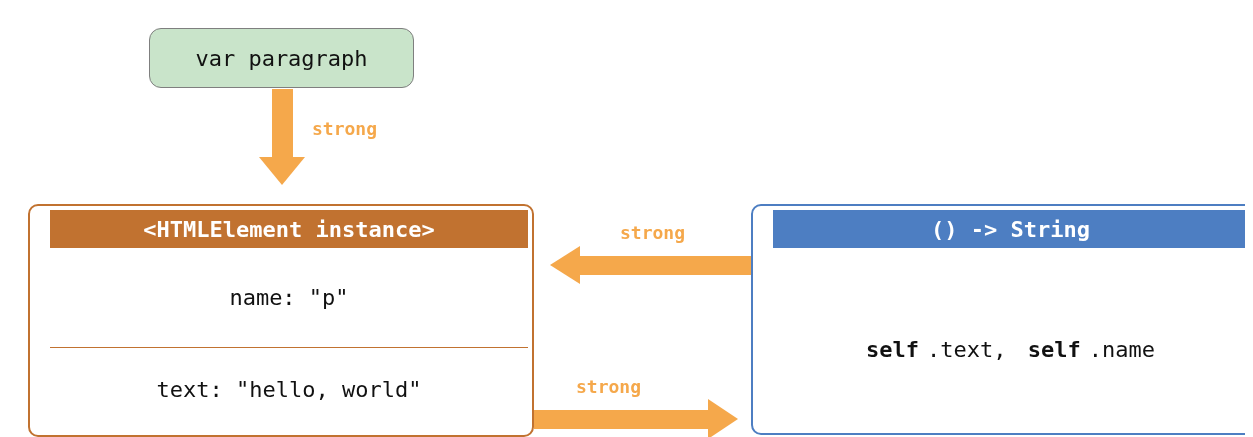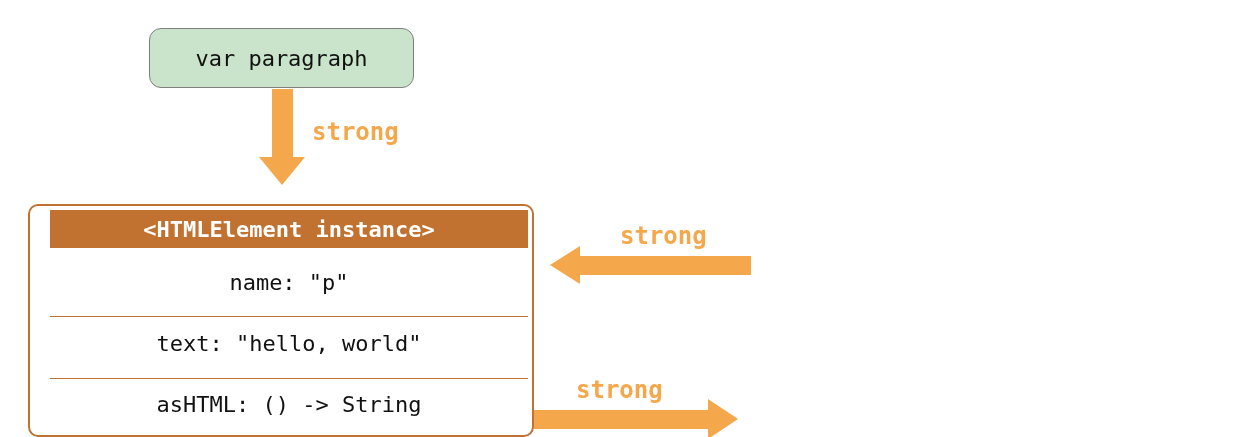--- a/index.html
+++ b/index.html
@@ -106,21 +106,21 @@
   .shaft.right { left: 518px; top: 394px; width: 176px; height: 19px; }
   .head.right {
     left: 692px; top: 383px;
     border-top: 20.5px solid transparent;
     border-bottom: 20.5px solid transparent;
     border-left: 30px solid var(--arrow-orange);
   }
 
   .strong-label {
     position: absolute;
-    font-size: 24px;
+    font-size: 18px;
     font-weight: bold;
     color: var(--arrow-orange);
     white-space: nowrap;
   }
   .strong-label.l1 { left: 296px; top: 102px; }
   .strong-label.l2 { left: 604px; top: 206px; }
   .strong-label.l3 { left: 560px; top: 360px; }
 </style>
 </head>
 <body>
@@ -138,27 +138,32 @@
   <div class="record-box instance">
     <div class="record-header">
       <span>&lt;HTMLElement instance&gt;</span>
     </div>
     <div class="record-row">
       <span>name: "p"</span>
     </div>
     <div class="record-row">
       <span>text: "hello, world"</span>
     </div>
-    <div class="record-row">
-      <span>asHTML: () -&gt; String</span>
-    </div>
   </div>
 
   <div class="shaft left"></div>
   <div class="head left"></div>
   <div class="strong-label l2">strong</div>
 
   <div class="shaft right"></div>
   <div class="head right"></div>
   <div class="strong-label l3">strong</div>
 
+  <div class="record-box closure">
+    <div class="record-header">
+      <span>() -&gt; String</span>
+    </div>
+    <div class="closure-body">
+      <span><span class="b">self</span><span>.text, </span><span class="b">self</span><span>.name</span></span>
+    </div>
+  </div>
 
 </div>
 
 </body></html>

